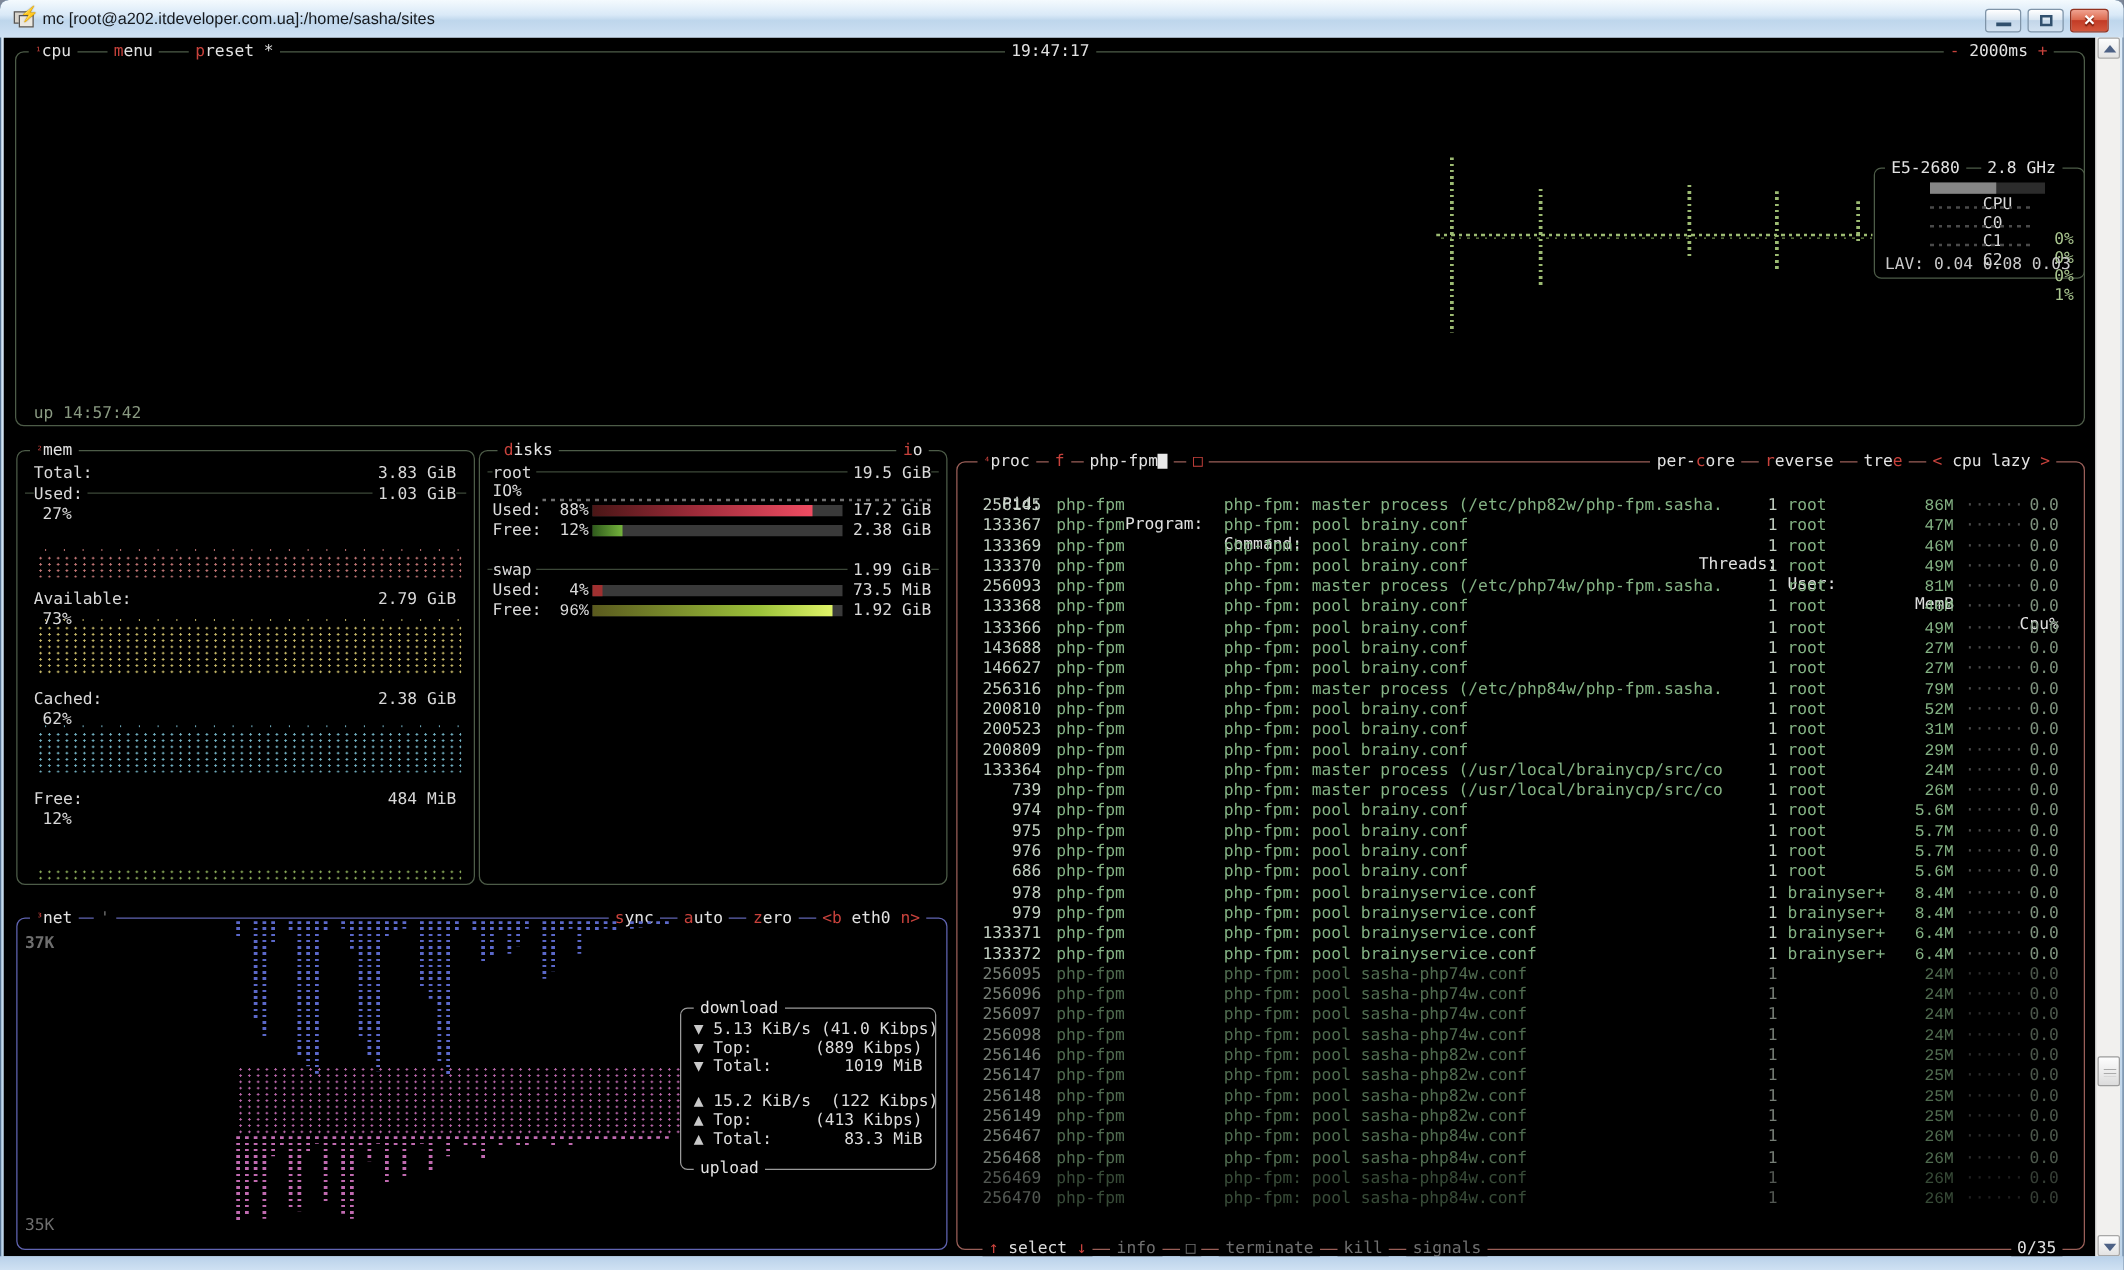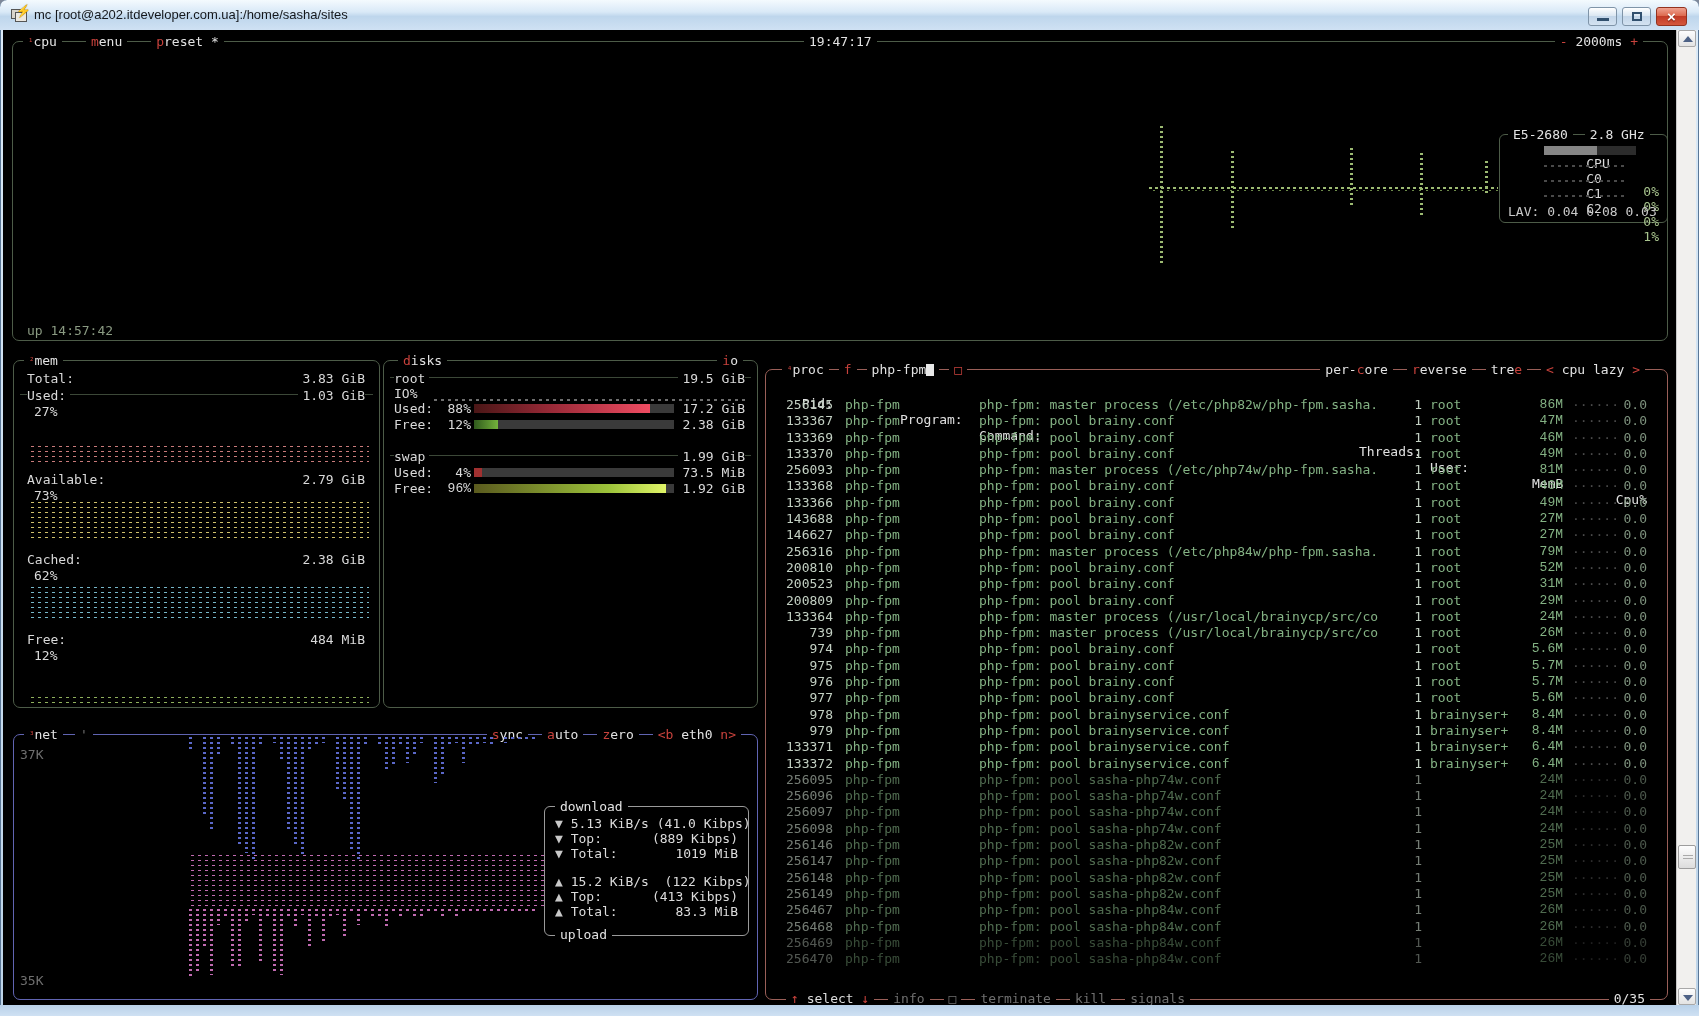--- a/index.html
+++ b/index.html
@@ -264,21 +264,21 @@
         <span class="tab"><i class="sup" style="font-style:normal">³</i><span>net</span></span>
         <span class="tab dim">'</span>
       </div>
       <div class="ph" style="right:16px;gap:14px;">
         <span class="tab hot">sync</span>
         <span class="tab hot">auto</span>
         <span class="tab hot">zero</span>
         <span class="tab"><span class="red">&lt;b</span> <span>eth0</span> <span class="red">n&gt;</span></span>
       </div>
 
-      <div class="abs dim" style="left:6px;top:12px;">37K</div>
+      <div class="abs dim" style="left:6px;top:12px;font-weight:bold;">37K</div>
       <div class="abs dim" style="left:6px;bottom:10px;">35K</div>
 
       <div class="cols" style="left:175px;top:2px;width:356px;">
           <div class="dotcol" style="height: 14px; color: rgb(91, 104, 201);"></div>
           <div class="dotcol" style="height: 0px; color: rgb(91, 104, 201);"></div>
           <div class="dotcol" style="height: 78px; color: rgb(91, 104, 201);"></div>
           <div class="dotcol" style="height: 92px; color: rgb(91, 104, 201);"></div>
           <div class="dotcol" style="height: 18px; color: rgb(91, 104, 201);"></div>
           <div class="dotcol" style="height: 0px; color: rgb(91, 104, 201);"></div>
           <div class="dotcol" style="height: 8px; color: rgb(91, 104, 201);"></div>
@@ -577,21 +577,21 @@
         </div><div class="prow">
           <span class="c-pid">976</span>
           <span class="c-prog">php-fpm</span>
           <span class="c-cmd">php-fpm: pool brainy.conf</span>
           <span class="c-thr">1</span>
           <span class="c-user">root</span>
           <span class="c-mem">5.7M</span>
           <span class="c-dots">·······</span>
           <span class="c-cpu">0.0</span>
         </div><div class="prow">
-          <span class="c-pid">977</span>
+          <span class="c-pid">686</span>
           <span class="c-prog">php-fpm</span>
           <span class="c-cmd">php-fpm: pool brainy.conf</span>
           <span class="c-thr">1</span>
           <span class="c-user">root</span>
           <span class="c-mem">5.6M</span>
           <span class="c-dots">·······</span>
           <span class="c-cpu">0.0</span>
         </div><div class="prow">
           <span class="c-pid">978</span>
           <span class="c-prog">php-fpm</span>

